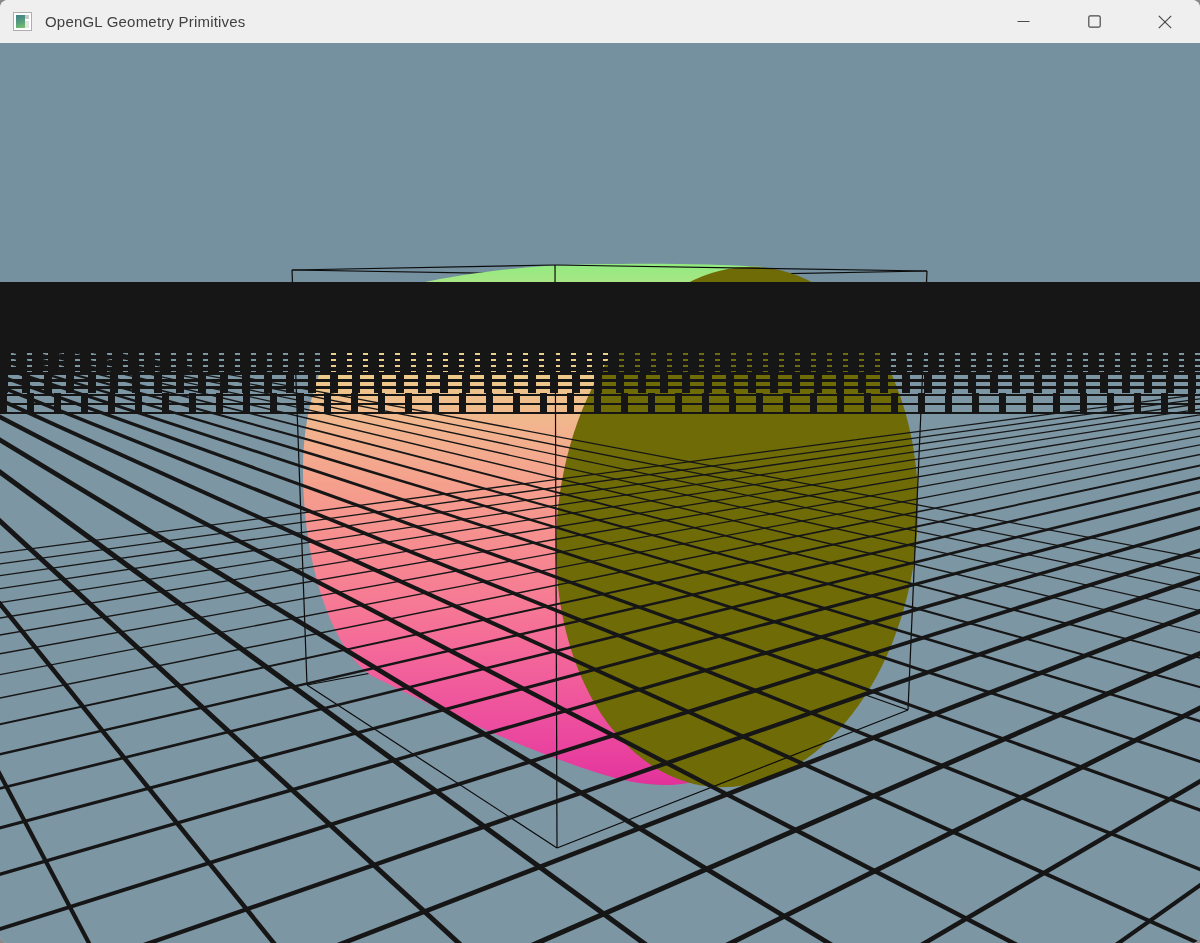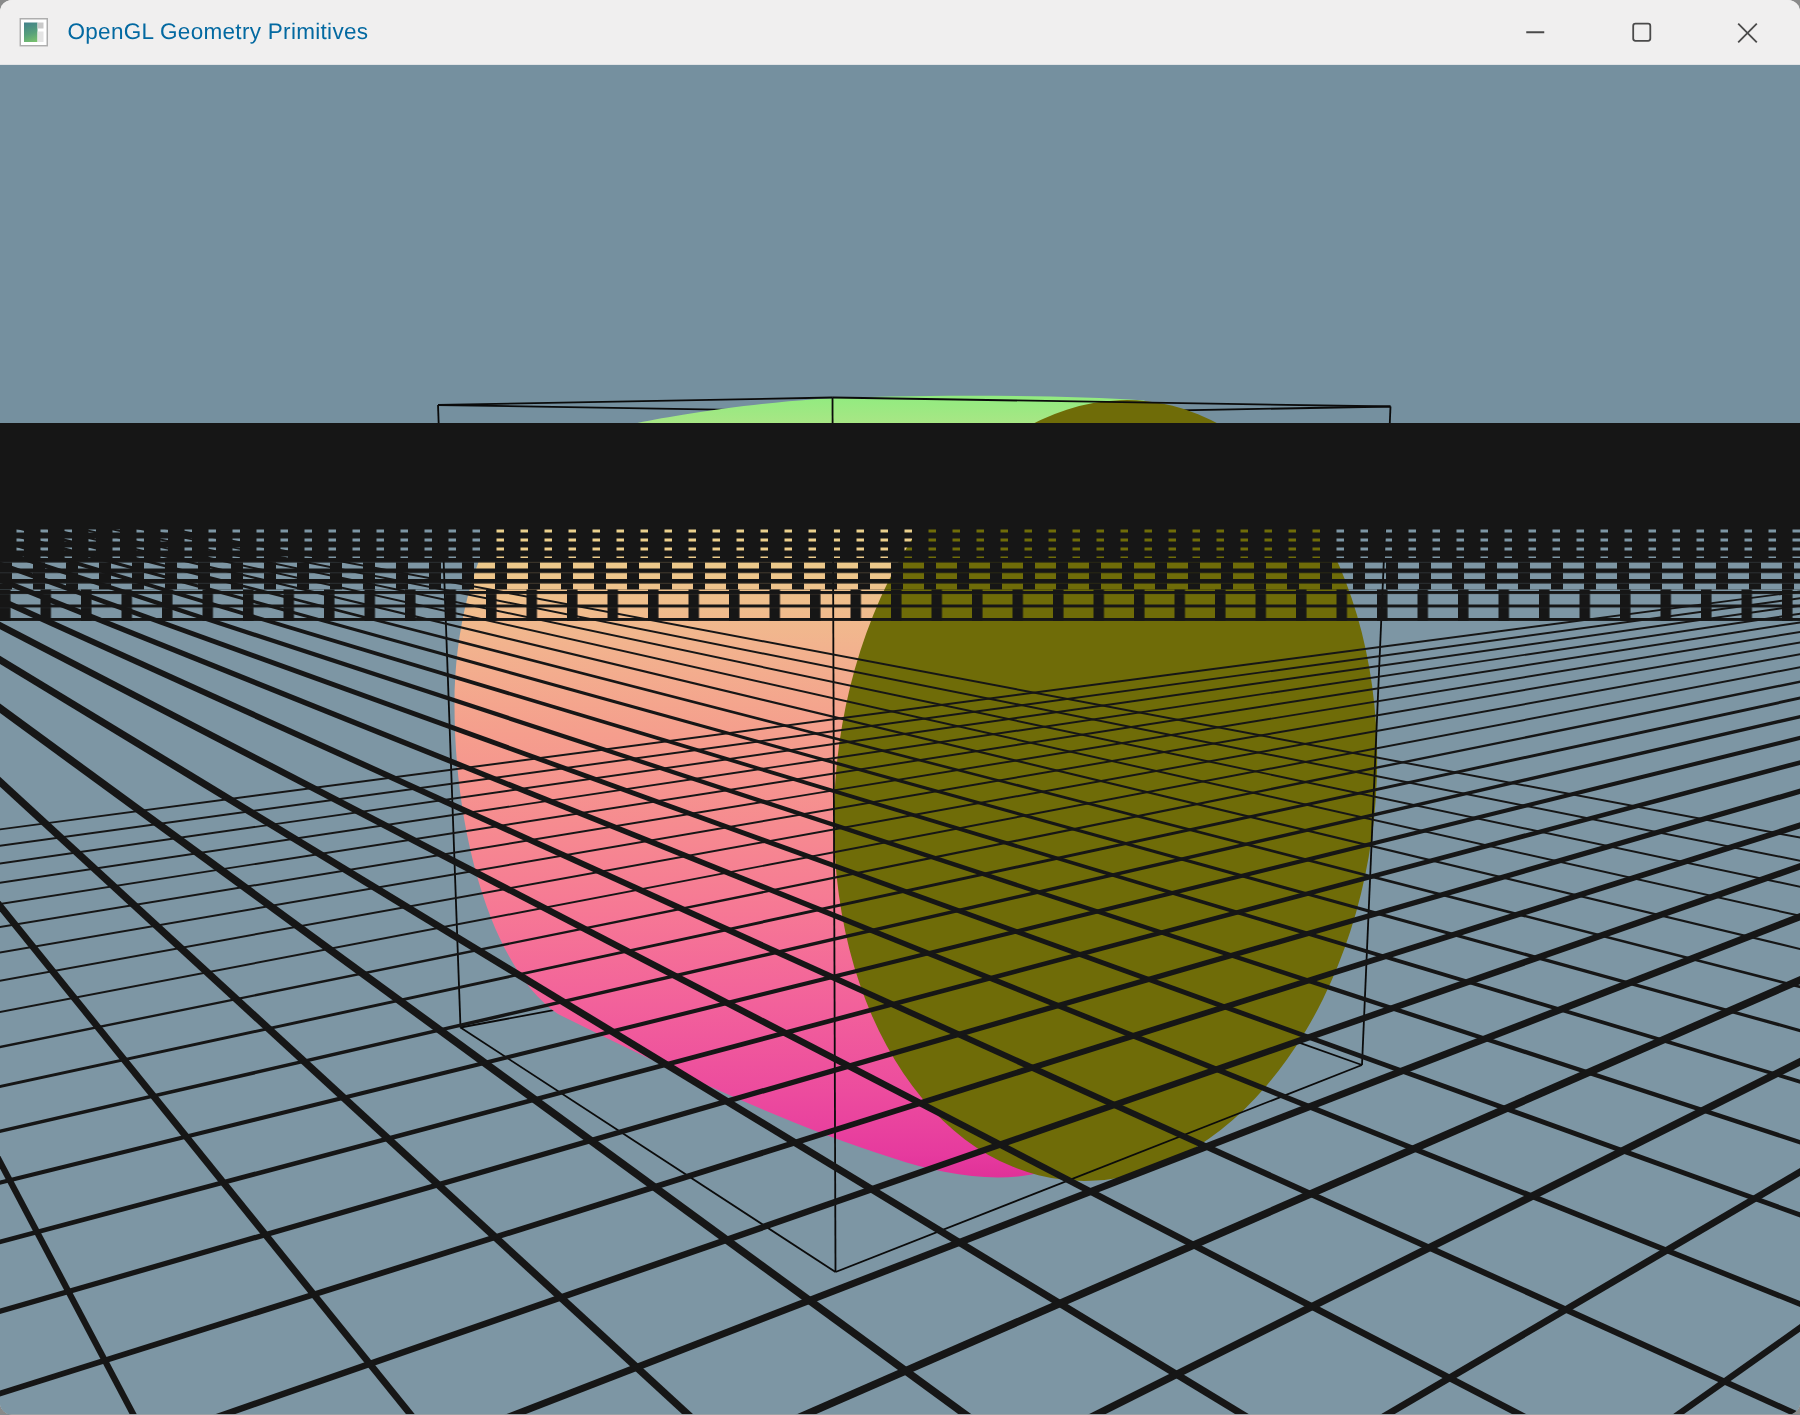--- a/index.html
+++ b/index.html
@@ -21,21 +21,21 @@
     position:absolute; left:2px; top:2px; width:9px; height:13px;
     background:linear-gradient(160deg,#41808b 0%,#57a07a 55%,#7cc46c 100%);
   }
   .app-icon .pane-side {
     position:absolute; right:2px; top:2px; width:4px; height:4px; background:#c9c9c9;
   }
   .app-icon .pane-foot {
     position:absolute; right:2px; bottom:2px; width:4px; height:7px; background:#e4e4e4;
   }
   #window-title {
-    margin-left:13px; font-size:15px; color:#0369a1; letter-spacing:.2px;
+    margin-left:13px; font-size:15px; color:#404040; letter-spacing:.2px;
     white-space:nowrap; user-select:none;
   }
   #controls {
     position:absolute; right:0; top:0; height:43px; width:212px;
     display:flex; align-items:stretch;
   }
   .ctrl-btn {
     flex:1 1 0; border:none; background:transparent; cursor:default;
     display:flex; align-items:center; justify-content:center; padding:0;
   }

